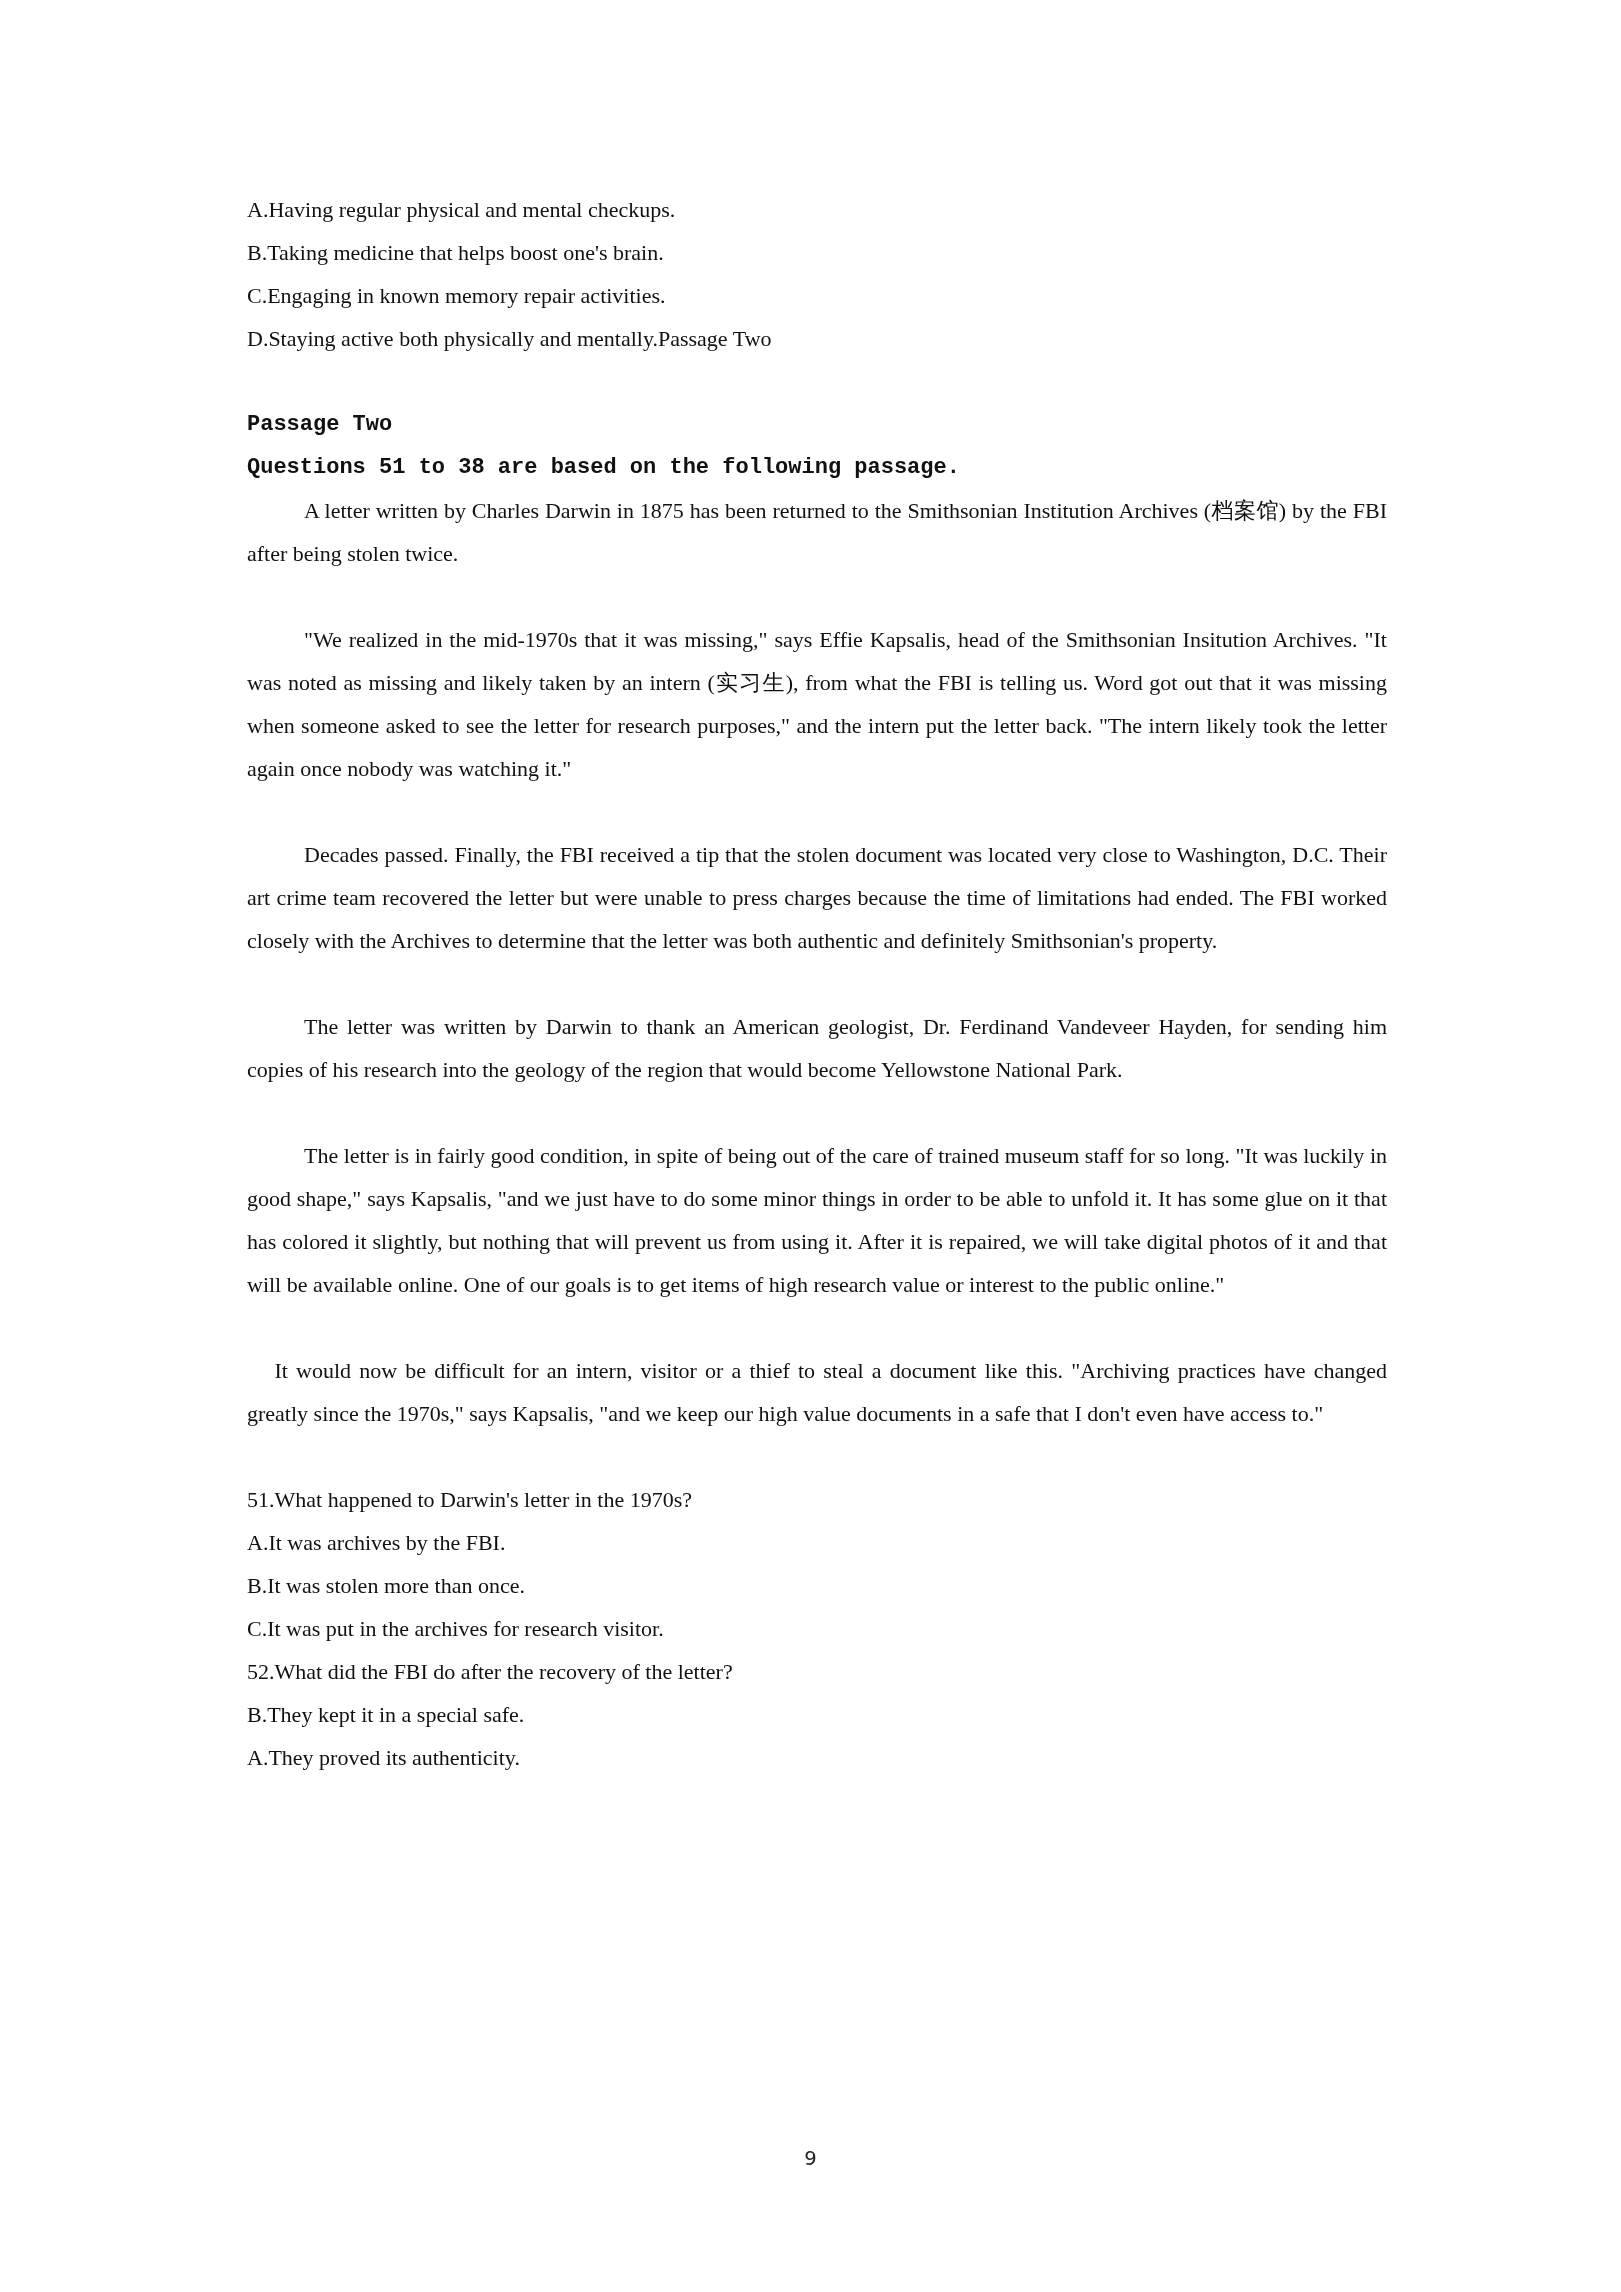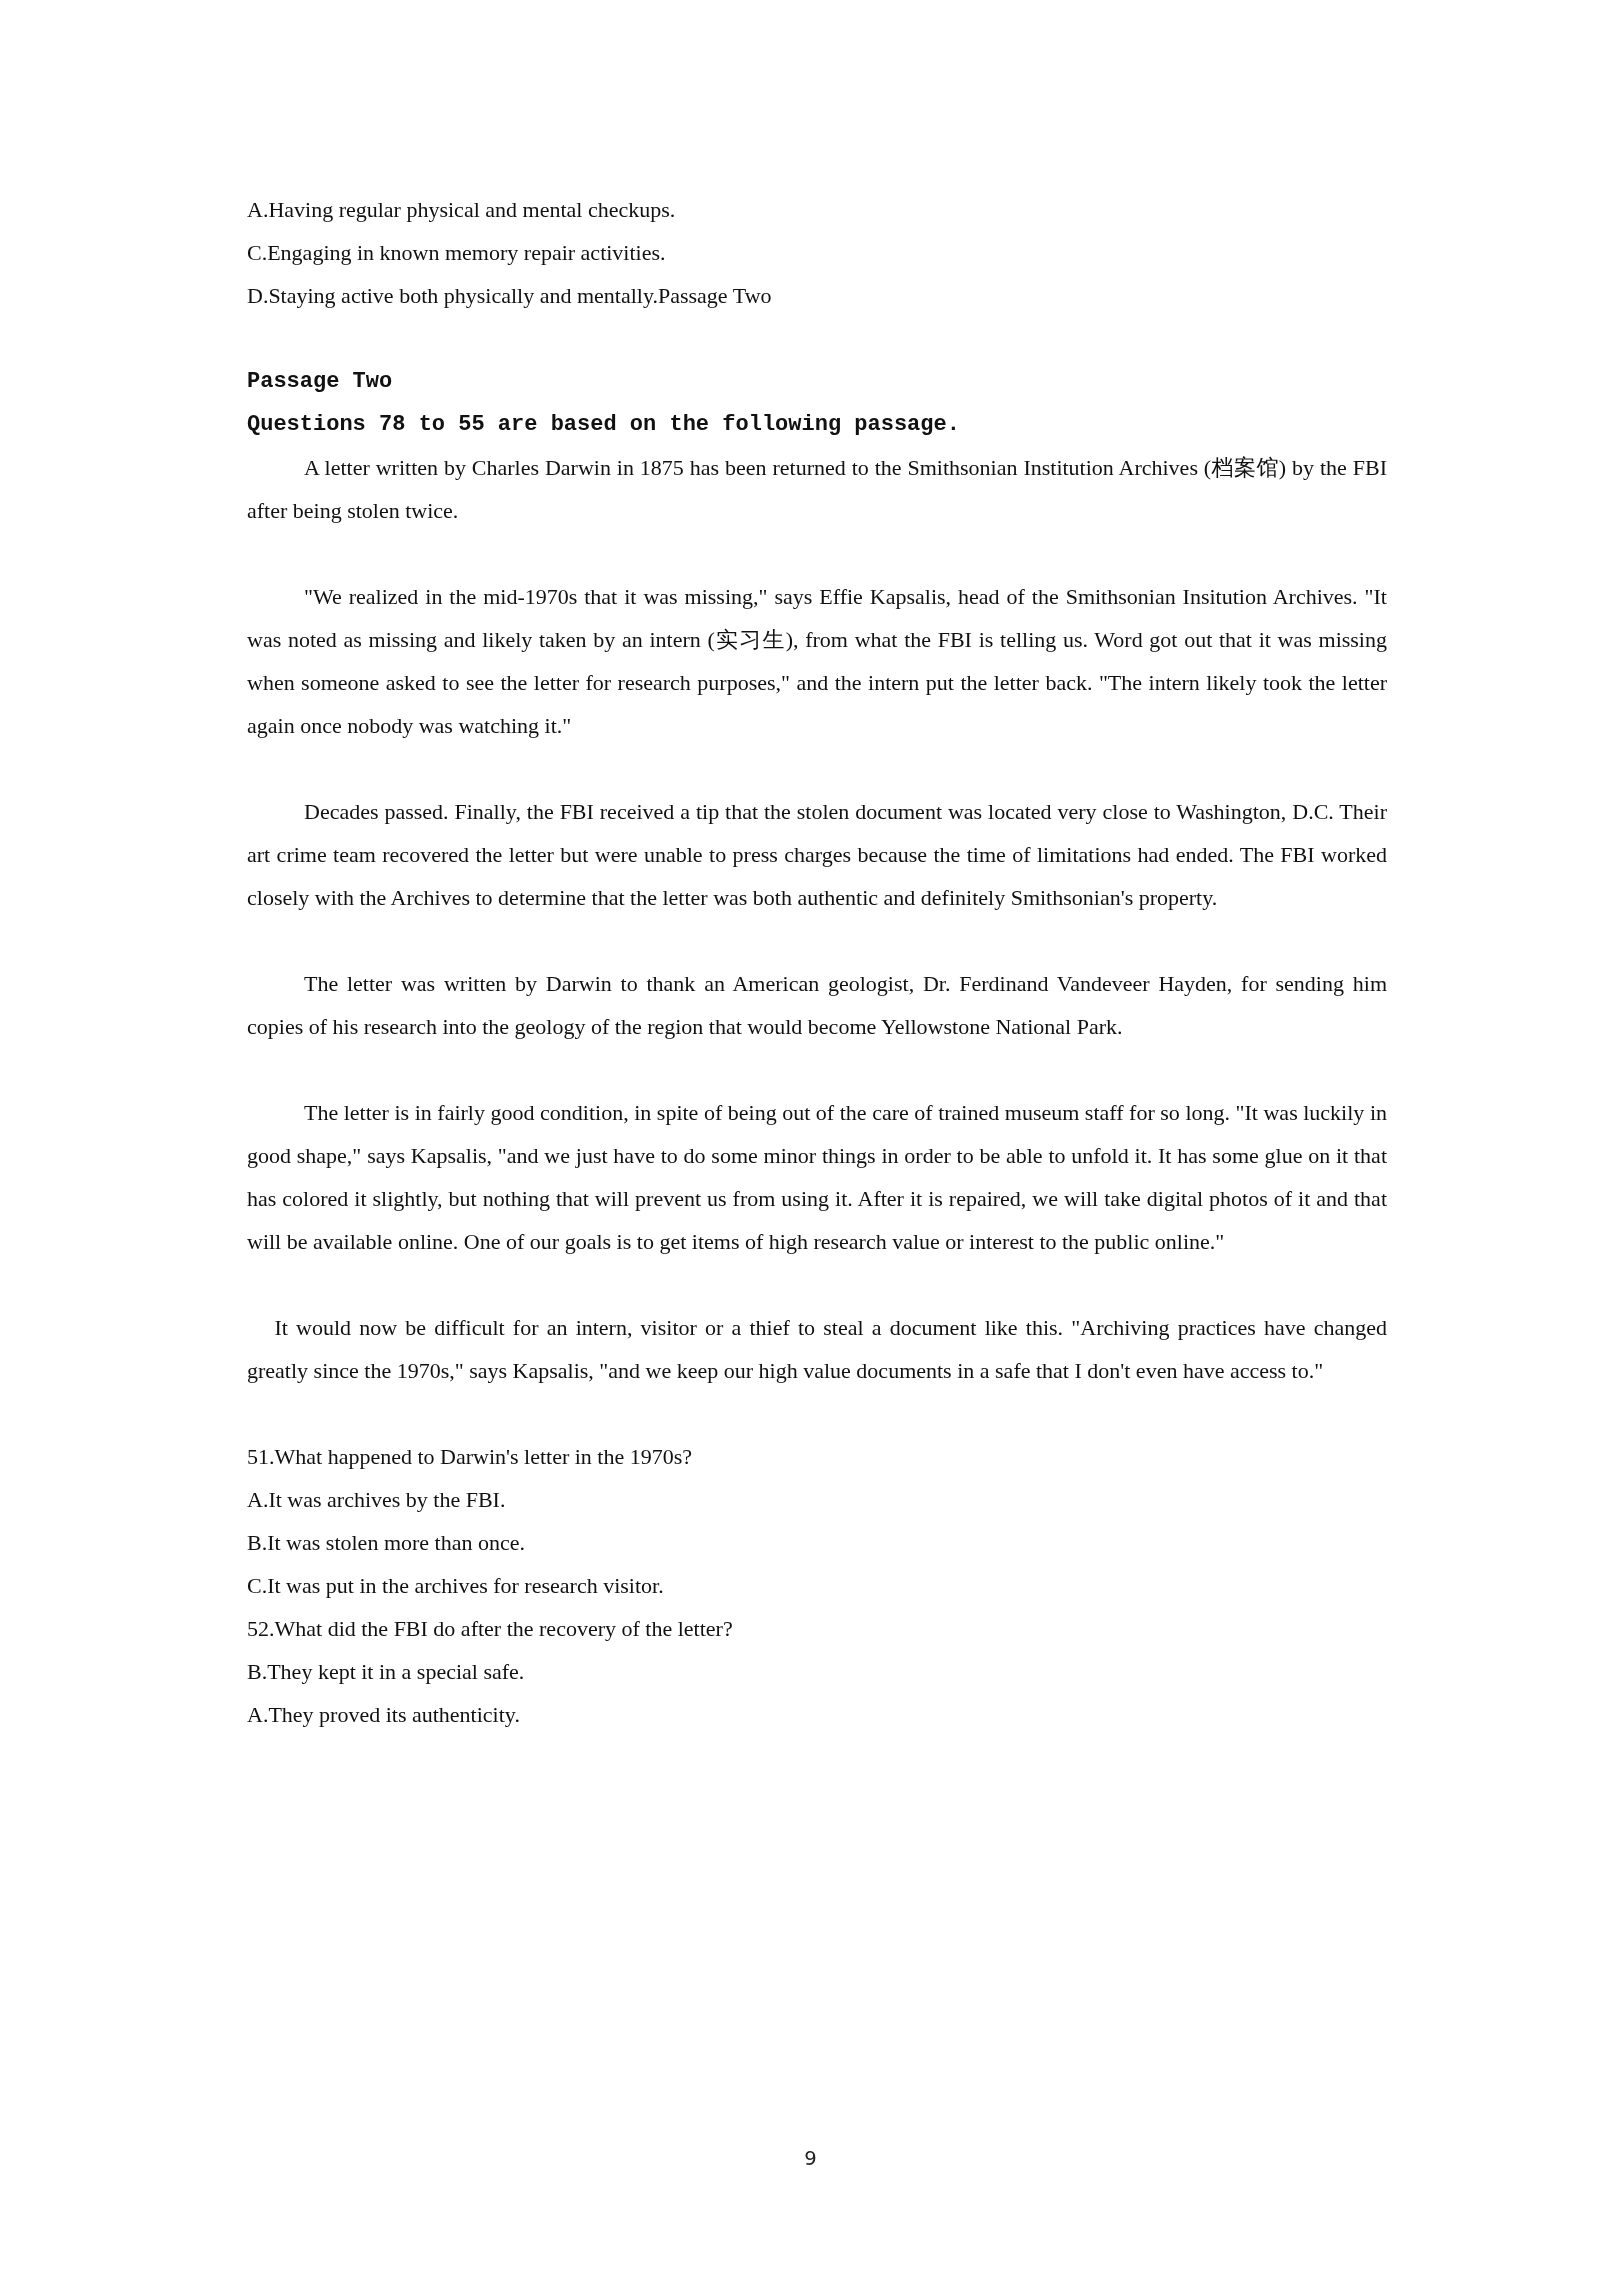--- a/index.html
+++ b/index.html
@@ -13,26 +13,27 @@
   .indent-small { text-indent: 27.4px; }
   .gap { height: 43px; }
   .pagenum { position: absolute; left: 0; width: 1621px; top: 2147px; text-align: center;
     font-family: "DejaVu Sans", sans-serif; font-size: 19.6px; color: #222; }
 </style>
 </head>
 <body>
 
 <div class="page">
   <span class="line">A.Having regular physical and mental checkups.</span>
+  <span class="line">B.Taking medicine that helps boost one's brain.</span>
   <span class="line">C.Engaging in known memory repair activities.</span>
   <span class="line">D.Staying active both physically and mentally.Passage Two</span>
   <div class="gap"></div>
 
   <span class="line bold">Passage Two</span>
-  <span class="line bold">Questions 78 to 55 are based on the following passage.</span>
+  <span class="line bold">Questions 51 to 38 are based on the following passage.</span>
 
   <p class="para indent">A letter written by Charles Darwin in 1875 has been returned to the Smithsonian Institution Archives (档案馆) by the FBI after being stolen twice.</p>
   <div class="gap"></div>
   <p class="para indent">"We realized in the mid-1970s that it was missing," says Effie Kapsalis, head of the Smithsonian Insitution Archives. "It was noted as missing and likely taken by an intern (实习生), from what the FBI is telling us. Word got out that it was missing when someone asked to see the letter for research purposes," and the intern put the letter back. "The intern likely took the letter again once nobody was watching it."</p>
   <div class="gap"></div>
   <p class="para indent">Decades passed. Finally, the FBI received a tip that the stolen document was located very close to Washington, D.C. Their art crime team recovered the letter but were unable to press charges because the time of limitations had ended. The FBI worked closely with the Archives to determine that the letter was both authentic and definitely Smithsonian's property.</p>
   <div class="gap"></div>
   <p class="para indent">The letter was written by Darwin to thank an American geologist, Dr. Ferdinand Vandeveer Hayden, for sending him copies of his research into the geology of the region that would become Yellowstone National Park.</p>
   <div class="gap"></div>
   <p class="para indent">The letter is in fairly good condition, in spite of being out of the care of trained museum staff for so long. "It was luckily in good shape," says Kapsalis, "and we just have to do some minor things in order to be able to unfold it. It has some glue on it that has colored it slightly, but nothing that will prevent us from using it. After it is repaired, we will take digital photos of it and that will be available online. One of our goals is to get items of high research value or interest to the public online."</p>

